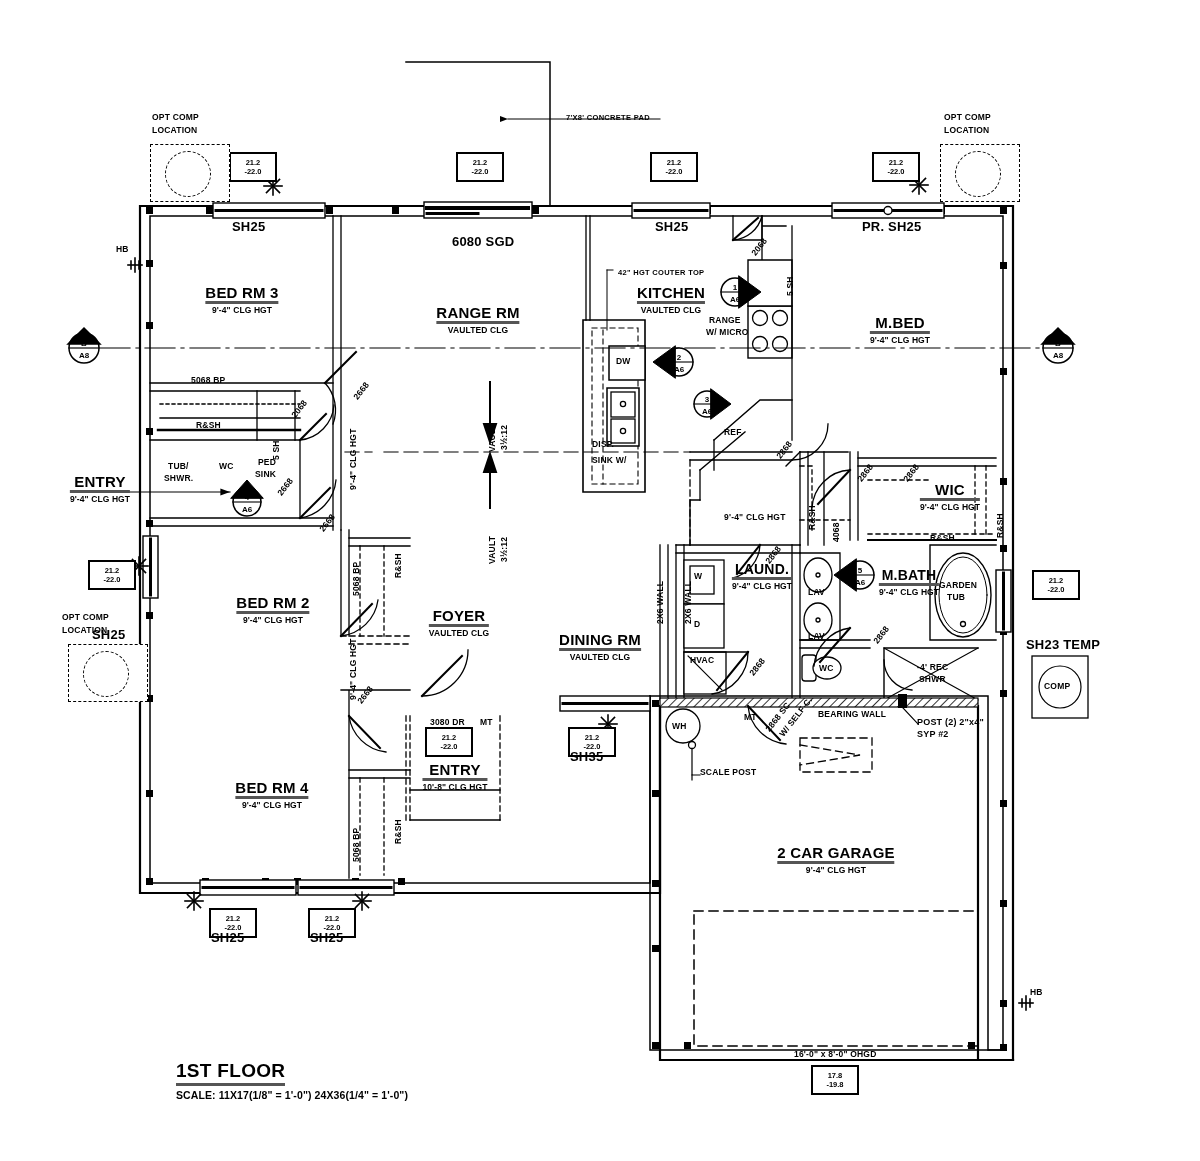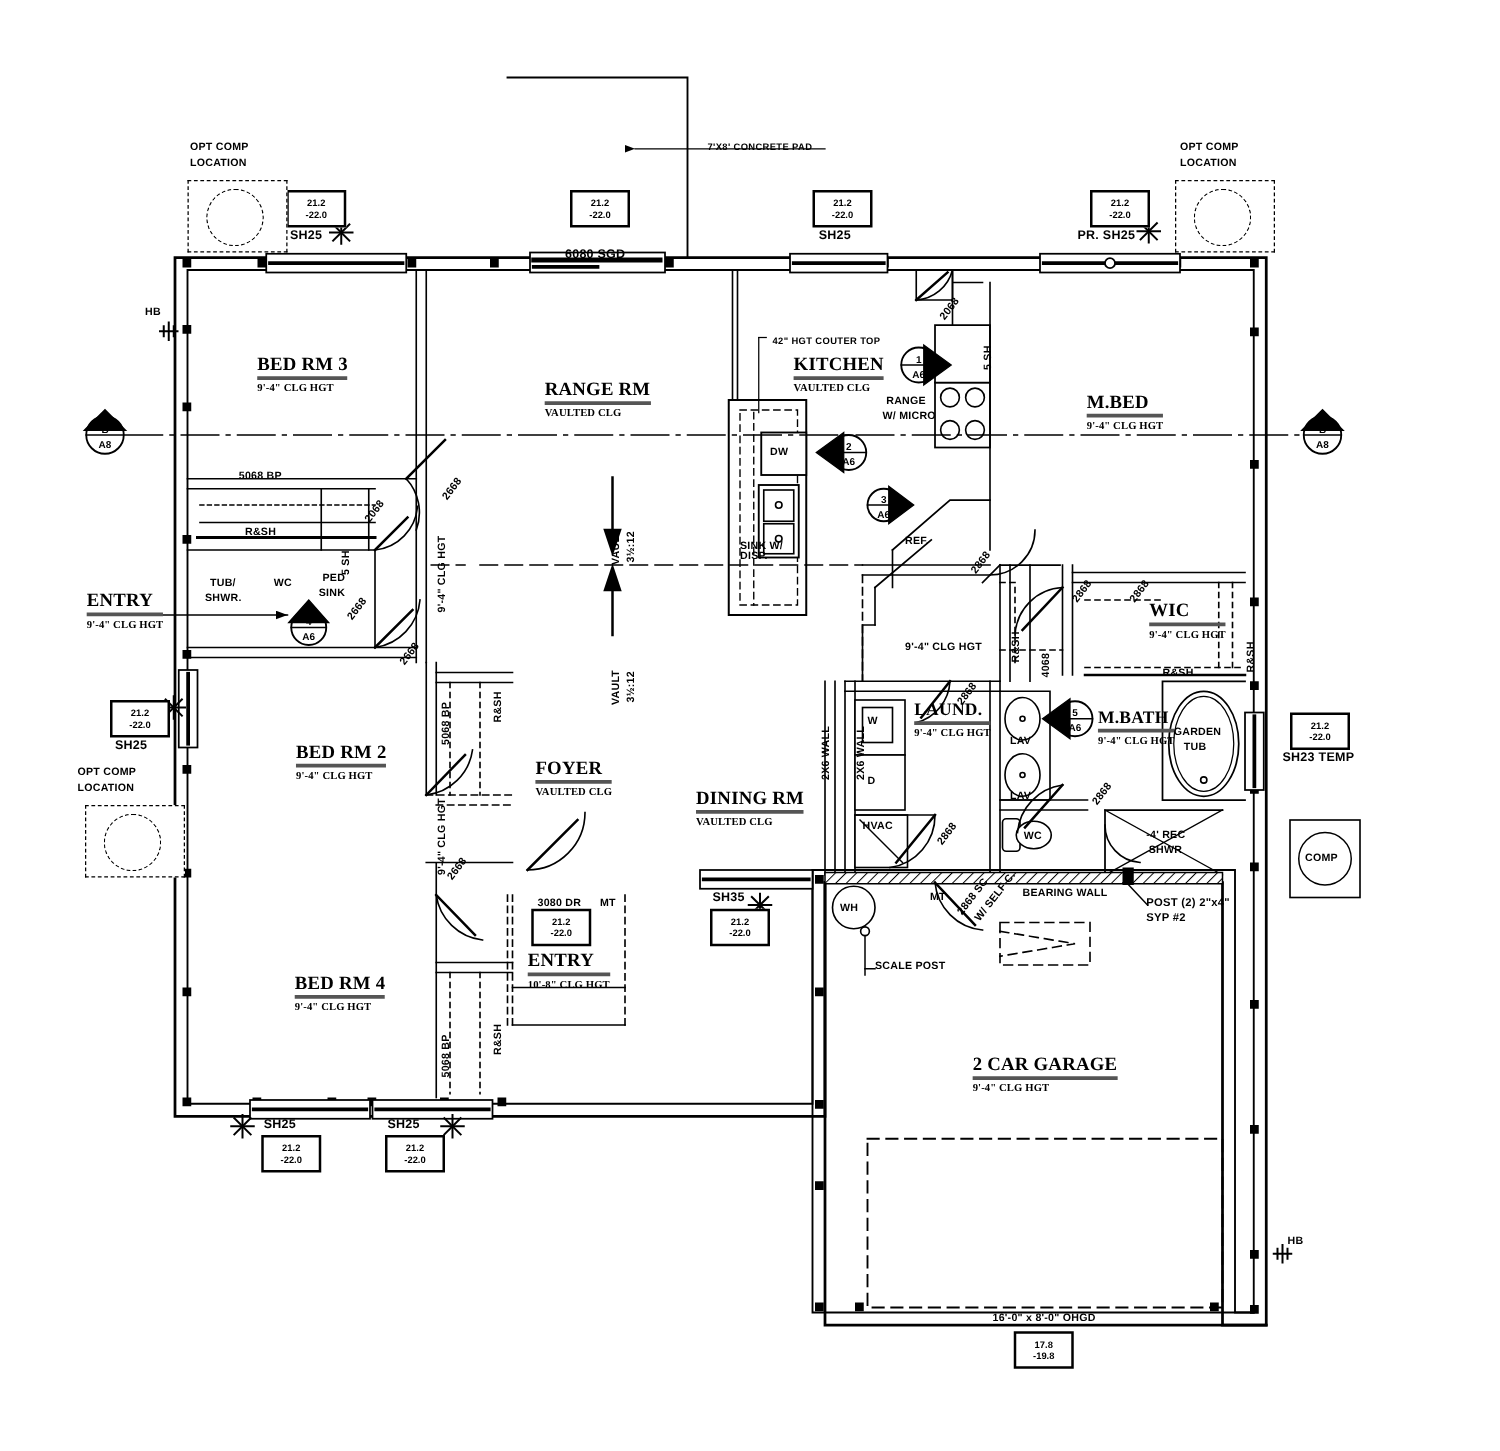--- a/index.html
+++ b/index.html
@@ -13,24 +13,24 @@
     position:relative;
     width:1200px;
     height:1161px;
     background:#fff;
     overflow:hidden;
   }
   svg#plan{position:absolute;left:0;top:0;width:1200px;height:1161px;}
 
   
   .lbl{position:absolute;white-space:nowrap;line-height:1;}
-  .room{font-size:15px;font-weight:bold;letter-spacing:.2px;text-align:left;font-family:Liberation Serif, serif;}
+  .room{font-size:15px;font-weight:bold;letter-spacing:.2px;text-align:center;}
   .room .nm{display:block;border-bottom:3px solid #555;padding-bottom:1px;}
   .room .sub{display:block;font-size:8.5px;font-weight:bold;letter-spacing:.1px;margin-top:2px;}
-  .tiny{font-size:10px;font-weight:bold;letter-spacing:.2px;}
+  .tiny{font-size:13px;font-weight:bold;letter-spacing:.2px;margin-top:36px;}
   .tiny9{font-size:8.5px;font-weight:bold;letter-spacing:.2px;}
   .note{font-size:7.5px;letter-spacing:.3px;font-weight:bold;}
   .vert{transform-origin:0 0;}
 
   
   .wtag{position:absolute;border:2px solid #000;background:#fff;
         display:flex;flex-direction:column;align-items:center;justify-content:center;
         font-size:7.5px;font-weight:bold;line-height:1.25;width:44px;height:26px;}
   .wtag span{display:block;}
 
@@ -585,21 +585,21 @@
 
   <div class="lbl tiny9" style="left:62px;top:613px">OPT COMP</div>
   <div class="lbl tiny9" style="left:62px;top:626px">LOCATION</div>
   <div class="optbox" style="left:68px;top:644px;width:78px;height:56px"></div>
   <div class="optcirc" style="left:83px;top:651px;width:44px;height:44px"></div>
 
   <div class="lbl note" style="left:566px;top:114px">7'X8' CONCRETE PAD</div>
   <div class="lbl note" style="left:618px;top:269px">42" HGT COUTER TOP</div>
   <div class="lbl tiny9" style="left:709px;top:316px">RANGE</div>
   <div class="lbl tiny9" style="left:706px;top:328px">W/ MICRO</div>
-  <div class="lbl tiny9" style="left:592px;top:432px">SINK W/</div>
+  <div class="lbl tiny9" style="left:592px;top:456px">SINK W/</div>
   <div class="lbl tiny9" style="left:592px;top:440px">DISP.</div>
   <div class="lbl tiny9" style="left:616px;top:357px">DW</div>
   <div class="lbl tiny9" style="left:724px;top:428px">REF.</div>
 
   <div class="lbl tiny9" style="left:168px;top:462px">TUB/</div>
   <div class="lbl tiny9" style="left:164px;top:474px">SHWR.</div>
   <div class="lbl tiny9" style="left:219px;top:462px">WC</div>
   <div class="lbl tiny9" style="left:258px;top:458px">PED</div>
   <div class="lbl tiny9" style="left:255px;top:470px">SINK</div>
   <div class="lbl tiny9" style="left:196px;top:421px">R&amp;SH</div>
@@ -662,14 +662,18 @@
   <div class="lbl tiny9" style="left:700px;top:768px">SCALE POST</div>
   <div class="lbl tiny9" style="left:818px;top:710px">BEARING WALL</div>
   <div class="lbl tiny9" style="left:917px;top:718px;font-size:9px">POST  (2)  2"x4"</div>
   <div class="lbl tiny9" style="left:917px;top:730px;font-size:9px">SYP  #2</div>
   <div class="lbl tiny9" style="left:794px;top:1050px">16'-0" x 8'-0" OHGD</div>
   <div class="lbl tiny9" style="left:1044px;top:682px">COMP</div>
 
   <div class="lbl tiny9" style="left:116px;top:245px">HB</div>
   <div class="lbl tiny9" style="left:1030px;top:988px">HB</div>
 
+  <div id="titleblock">
+    <div class="t1">1ST FLOOR</div>
+    <div class="t2">SCALE:  11X17(1/8"  =  1'-0")  24X36(1/4"  =  1'-0")</div>
+  </div>
 
 </div>
 
 </body></html>

